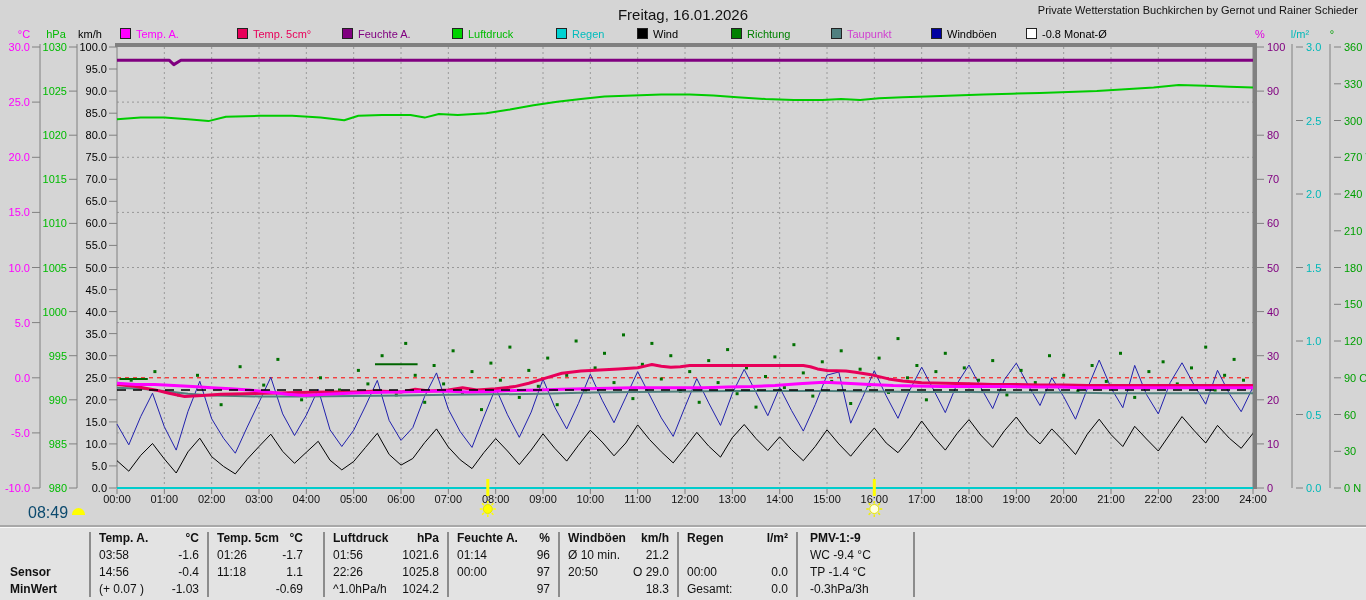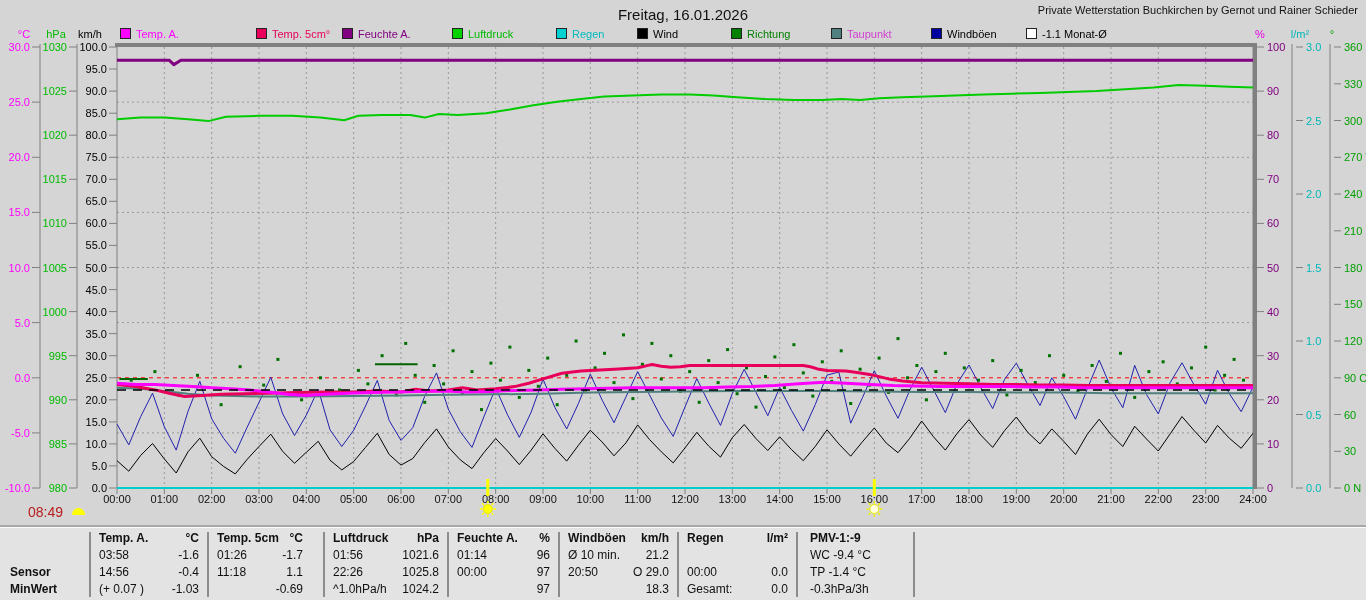--- a/index.html
+++ b/index.html
@@ -4,49 +4,49 @@
 <style>
   html,body{margin:0;padding:0;background:#b0b0b0;}
   #screen{position:relative;width:1366px;height:600px;background:#d5d5d5;overflow:hidden;
           font-family:"Liberation Sans",sans-serif;-webkit-font-smoothing:none;}
   #title{position:absolute;top:6px;left:0;width:100%;text-align:center;font-size:15px;color:#111;}
   #station{position:absolute;top:4px;right:8px;font-size:11px;color:#111;}
   #legend{position:absolute;top:28px;left:0;width:1366px;height:14px;}
   .lg-item{position:absolute;top:0;height:12px;font-size:11px;white-space:nowrap;}
   .lg-box{display:inline-block;width:9px;height:9px;margin-right:5px;border:1px solid #222;vertical-align:-1px;}
   #chart-svg{position:absolute;top:0;left:0;}
-  #footer-time{position:absolute;top:504px;left:28px;font-size:14px;color:#b91c1c;}
+  #footer-time{position:absolute;top:504px;left:28px;font-size:16px;color:#0c4a6e;}
   #footer-sun{position:absolute;top:508px;left:72px;width:13px;height:7px;background:#ffff00;border-radius:7px 7px 0 0;}
   #table-band{position:absolute;top:527px;left:0;width:1366px;height:73px;background:#e3e3e3;
               border-top:1px solid #fafafa;box-shadow:0 -2px 0 #a8a8a8;font-size:12px;color:#111;}
   .tb-col{position:absolute;top:2px;height:70px;}
   .tb-line{height:17px;line-height:17px;white-space:nowrap;display:flex;}
   .tb-bold{font-weight:bold;}
   .tb-l{flex:1.15;text-align:left;padding-left:10px;}
   .tb-r{flex:1;text-align:right;padding-right:8px;}
   .tb-divider{position:absolute;top:4px;height:65px;width:2px;background:#8c8c8c;}
   .labels-col div{padding-left:10px;font-weight:bold;}
 </style>
 </head>
 <body>
 
 <div id="screen">
   <div id="title">Freitag, 16.01.2026</div>
   <div id="station">Private Wetterstation Buchkirchen by Gernot und Rainer Schieder</div>
   <div id="legend">
       <span class="lg-item" style="left: 120px;"><span class="lg-box" style="background: rgb(255, 0, 255);"></span><span style="color: rgb(255, 0, 255);">Temp. A.</span></span>
-      <span class="lg-item" style="left: 237px; margin-left: 19px;"><span class="lg-box" style="background: rgb(232, 0, 90);"></span><span style="color: rgb(232, 0, 90);">Temp. 5cm°</span></span>
+      <span class="lg-item" style="left: 237px;"><span class="lg-box" style="background: rgb(232, 0, 90);"></span><span style="color: rgb(232, 0, 90);">Temp. 5cm°</span></span>
       <span class="lg-item" style="left: 342px;"><span class="lg-box" style="background: rgb(128, 0, 128);"></span><span style="color: rgb(128, 0, 128);">Feuchte A.</span></span>
       <span class="lg-item" style="left: 452px;"><span class="lg-box" style="background: rgb(0, 210, 0);"></span><span style="color: rgb(0, 187, 0);">Luftdruck</span></span>
       <span class="lg-item" style="left: 556px;"><span class="lg-box" style="background: rgb(0, 210, 210);"></span><span style="color: rgb(0, 188, 188);">Regen</span></span>
       <span class="lg-item" style="left: 637px;"><span class="lg-box" style="background: rgb(0, 0, 0);"></span><span style="color: rgb(0, 0, 0);">Wind</span></span>
       <span class="lg-item" style="left: 731px;"><span class="lg-box" style="background: rgb(0, 128, 0);"></span><span style="color: rgb(0, 128, 0);">Richtung</span></span>
       <span class="lg-item" style="left: 831px; text-align: right;"><span class="lg-box" style="background: rgb(80, 128, 128);"></span><span style="color: rgb(208, 64, 208);">Taupunkt</span></span>
       <span class="lg-item" style="left: 931px;"><span class="lg-box" style="background: rgb(0, 0, 160);"></span><span style="color: rgb(0, 0, 0);">Windböen</span></span>
-      <span class="lg-item" style="left: 1026px;"><span class="lg-box" style="background: rgb(255, 255, 255);"></span><span style="color: rgb(0, 0, 0);">-1.1 Monat-Ø</span></span>
+      <span class="lg-item" style="left: 1026px;"><span class="lg-box" style="background: rgb(255, 255, 255);"></span><span style="color: rgb(0, 0, 0);">-0.8 Monat-Ø</span></span>
     </div>
   <svg id="chart-svg" width="1366" height="525">
       <line x1="164.33333333333334" y1="47" x2="164.33333333333334" y2="488" stroke="#9a9a9a" stroke-width="1" stroke-dasharray="2,3"></line>
       <line x1="211.66666666666669" y1="47" x2="211.66666666666669" y2="488" stroke="#9a9a9a" stroke-width="1" stroke-dasharray="2,3"></line>
       <line x1="259" y1="47" x2="259" y2="488" stroke="#9a9a9a" stroke-width="1" stroke-dasharray="2,3"></line>
       <line x1="306.33333333333337" y1="47" x2="306.33333333333337" y2="488" stroke="#9a9a9a" stroke-width="1" stroke-dasharray="2,3"></line>
       <line x1="353.66666666666663" y1="47" x2="353.66666666666663" y2="488" stroke="#9a9a9a" stroke-width="1" stroke-dasharray="2,3"></line>
       <line x1="401" y1="47" x2="401" y2="488" stroke="#9a9a9a" stroke-width="1" stroke-dasharray="2,3"></line>
       <line x1="448.3333333333333" y1="47" x2="448.3333333333333" y2="488" stroke="#9a9a9a" stroke-width="1" stroke-dasharray="2,3"></line>
       <line x1="495.6666666666667" y1="47" x2="495.6666666666667" y2="488" stroke="#9a9a9a" stroke-width="1" stroke-dasharray="2,3"></line>

